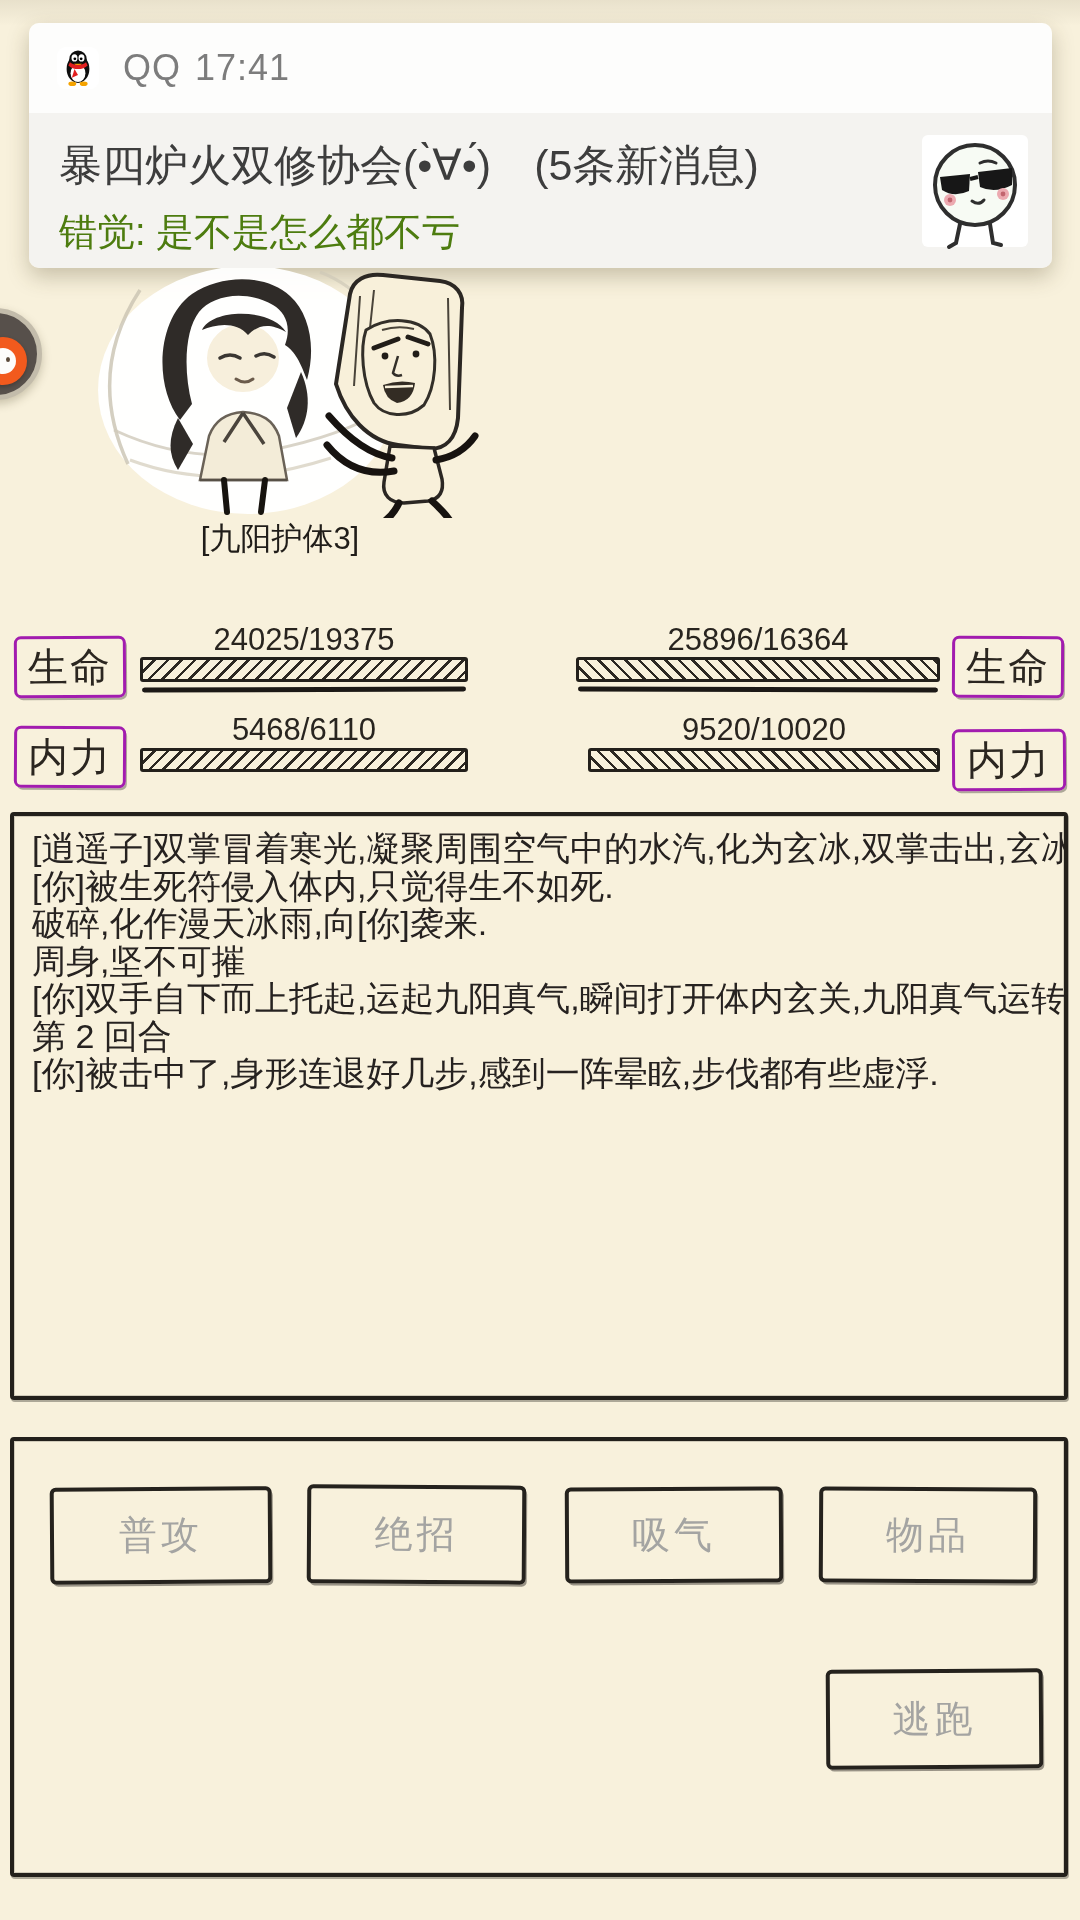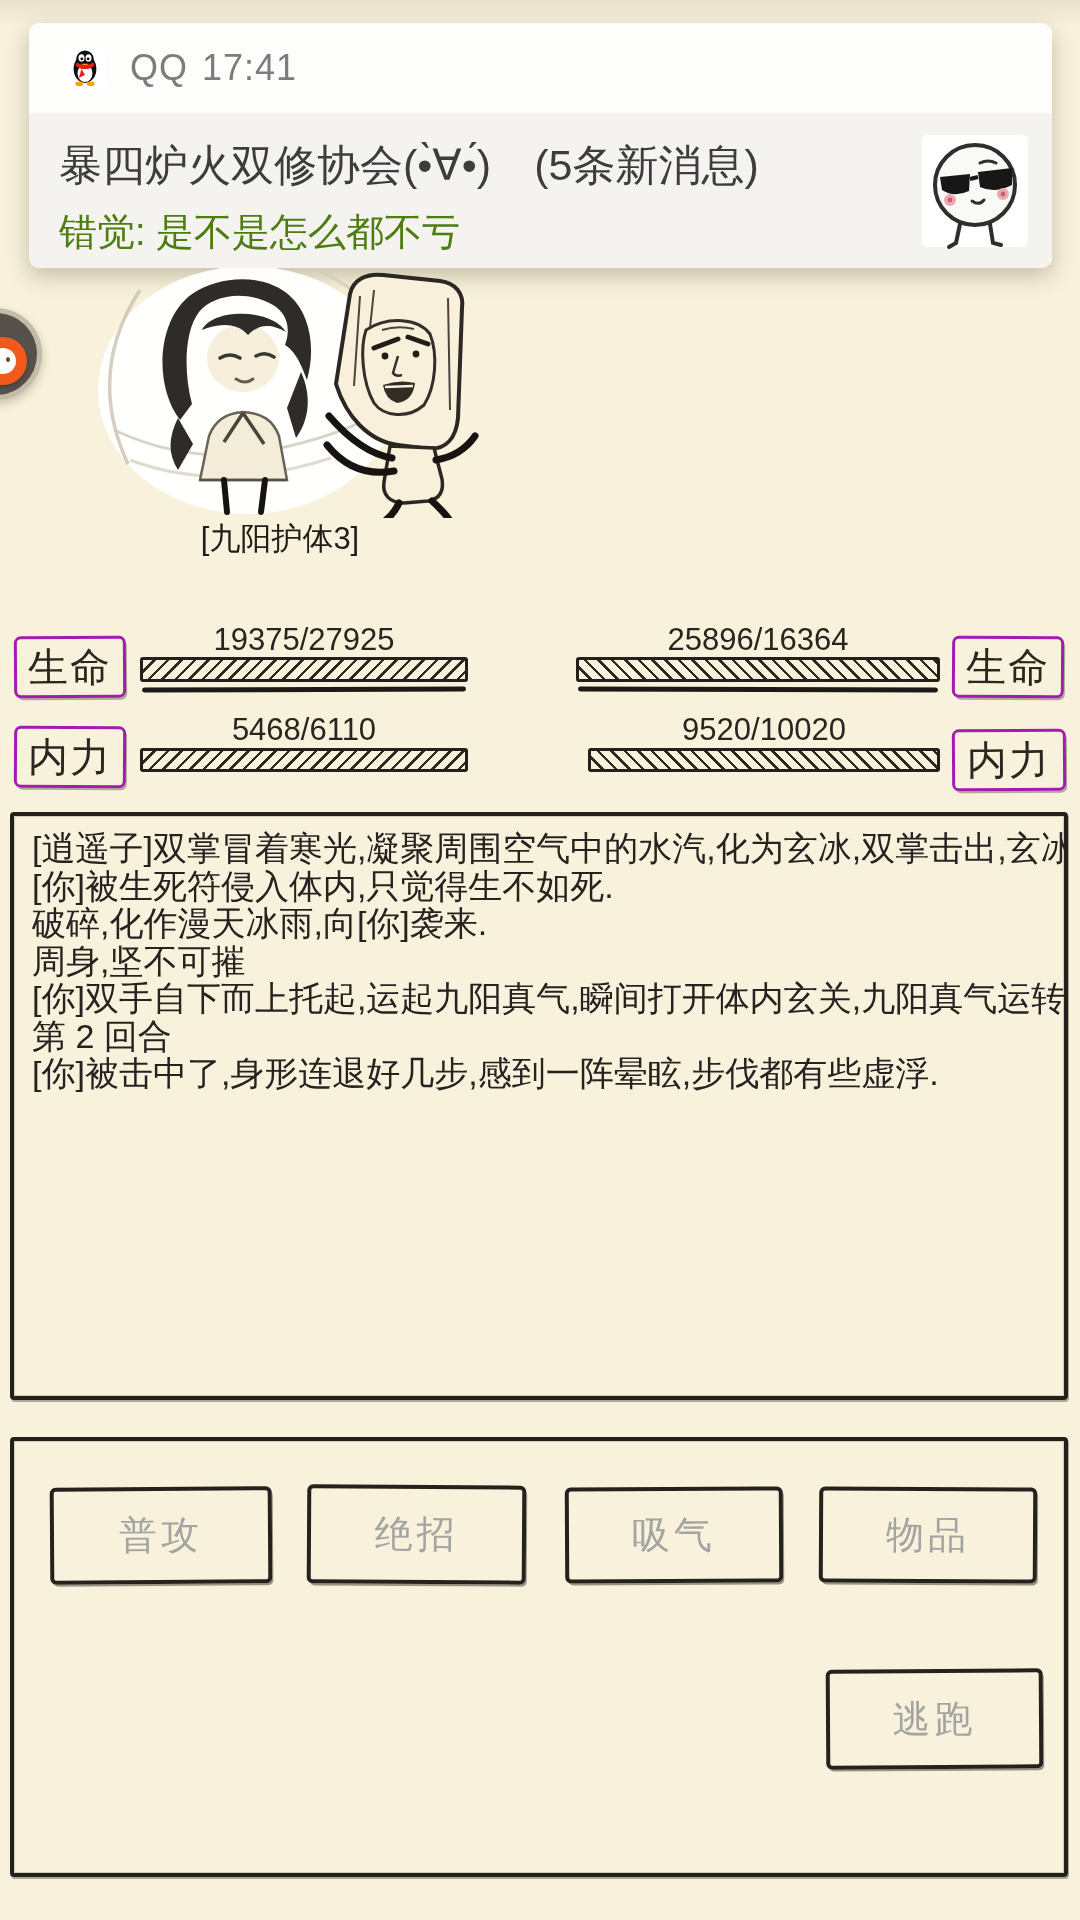--- a/index.html
+++ b/index.html
@@ -19,21 +19,21 @@
     box-shadow:0 4px 10px rgba(60,50,20,.25);}
   .chathead-badge{position:absolute;left:24px;top:24px;width:48px;height:48px;border-radius:50%;
     background:#f25a1d;display:flex;align-items:center;justify-content:center;
     box-shadow:0 2px 4px rgba(0,0,0,.25);}
   .chathead-face{width:26px;height:26px;border-radius:50%;background:#fdfdfb;position:relative;}
   .chathead-face i{position:absolute;top:9px;width:4px;height:5px;border-radius:50%;background:#5a4a3a;} .chathead-face i.r{right:6px;}
   
   .card{left:29px;top:23px;width:1023px;height:245px;border-radius:10px;
     box-shadow:0 8px 22px rgba(70,58,25,.28);}
   .card-header{position:absolute;left:0;top:0;width:100%;height:90px;background:#fdfdfc;
-    border-radius:10px 10px 0 0;display:flex;align-items:center;padding-left:35px;box-sizing:border-box;gap:24px;}
+    border-radius:10px 10px 0 0;display:flex;align-items:center;padding-left:28px;box-sizing:border-box;gap:24px;}
   .qq-icon{width:42px;height:42px;flex:0 0 auto;}
   .app-time{font-size:36px;color:#7c7c7c;letter-spacing:1px;display:flex;gap:14px;}
   .card-body{position:absolute;left:0;top:90px;width:100%;height:155px;background:#f4f3f0;
     border-radius:0 0 10px 10px;box-sizing:border-box;padding:24px 150px 0 30px;}
   .notif-title{font-size:43px;color:#3d3d3d;white-space:nowrap;overflow:hidden;}
   .notif-msg{font-size:38px;color:#4d7c0f;margin-top:12px;white-space:nowrap;overflow:hidden;}
   .sticker{position:absolute;right:24px;top:20px;width:106px;height:118px;}
   
   .scene{left:96px;top:268px;width:386px;height:250px;}
   .effect-label{left:80px;top:518px;width:400px;text-align:center;
@@ -155,21 +155,21 @@
   <path d="M294,178 L288,214 C286,227 294,235 308,235 L332,233 C344,231 348,223 346,211 L338,180 Z" fill="#f8f0da" stroke="#2b2723" stroke-width="3.5"></path>
   <path d="M296,190 C272,186 252,170 233,148" stroke="#171310" stroke-width="7" fill="none" stroke-linecap="round"></path>
   <path d="M298,203 C270,208 248,198 231,177" stroke="#171310" stroke-width="7" fill="none" stroke-linecap="round"></path>
   <path d="M340,192 C358,189 370,181 379,168" stroke="#171310" stroke-width="7" fill="none" stroke-linecap="round"></path>
   <path d="M303,235 C297,248 288,256 274,261" stroke="#171310" stroke-width="7" fill="none" stroke-linecap="round"></path>
   <path d="M336,233 C346,242 354,250 358,260" stroke="#171310" stroke-width="7" fill="none" stroke-linecap="round"></path>
 </svg>
 <div class="abs effect-label">[九阳护体3]</div>
 
 <div class="abs stat-box tilt-a" style="left:14px;top:636px;width:112px;height:62px;">生命</div>
-<div class="abs stat-val" style="left:140px;top:622px;width:328px;">19375/27925</div>
+<div class="abs stat-val" style="left:140px;top:622px;width:328px;">24025/19375</div>
 <div class="abs bar hatch-l" style="left:140px;top:657px;width:328px;height:25px;"></div>
 <div class="abs bar-underline" style="left:142px;top:687px;width:324px;height:5px;transform:rotate(-.15deg);"></div>
 <div class="abs stat-box tilt-b" style="left:14px;top:726px;width:112px;height:62px;">内力</div>
 <div class="abs stat-val" style="left:140px;top:712px;width:328px;">5468/6110</div>
 <div class="abs bar hatch-l" style="left:140px;top:748px;width:328px;height:24px;"></div>
 
 <div class="abs stat-val" style="left:576px;top:622px;width:364px;">25896/16364</div>
 <div class="abs bar hatch-r" style="left:576px;top:657px;width:364px;height:25px;"></div>
 <div class="abs bar-underline" style="left:578px;top:687px;width:360px;height:5px;transform:rotate(.15deg);"></div>
 <div class="abs stat-box tilt-b" style="left:952px;top:636px;width:112px;height:62px;">生命</div>

